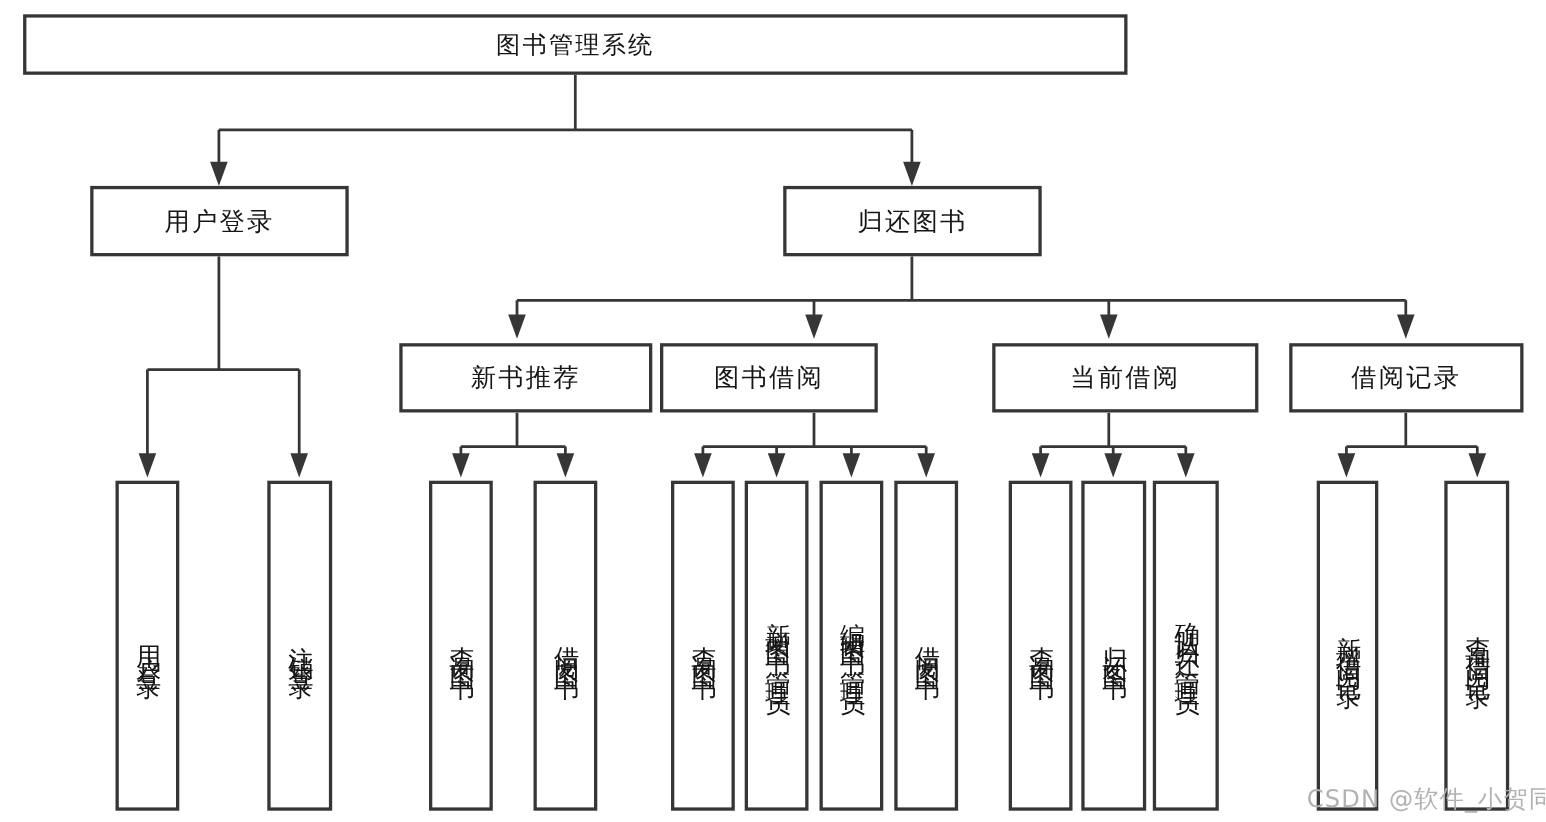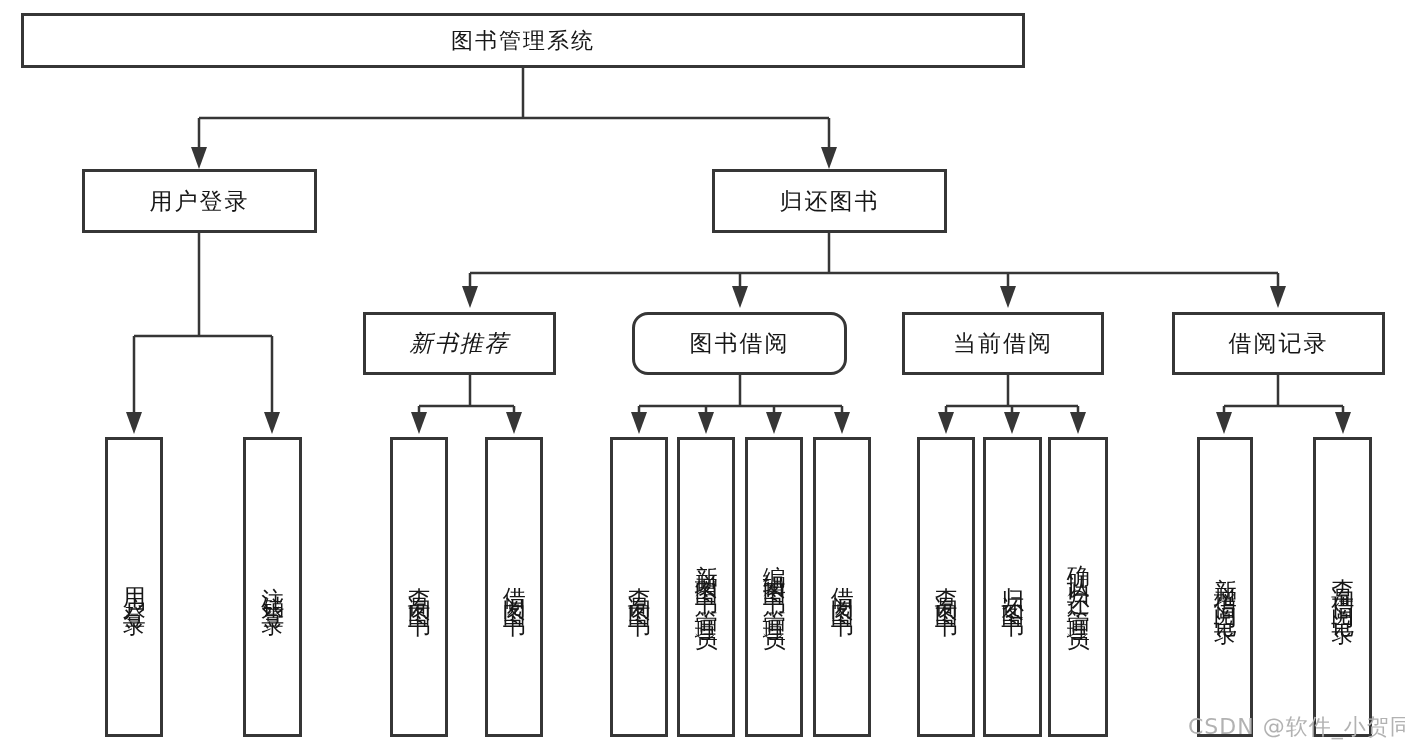--- a/index.html
+++ b/index.html
@@ -74,23 +74,23 @@
       <polygon points="1216,412 1232,412 1224,434"></polygon>
       <polygon points="1335,412 1351,412 1343,434"></polygon>
     </g>
   </svg>
 
   <div class="node lv1">图书管理系统</div>
 
   <div class="node lv2" style="left:82px;">用户登录</div>
   <div class="node lv2" style="left:712px;">归还图书</div>
 
-  <div class="node lv3" style="left:363px;width:193px;font-style:italic;">新书推荐</div>
-  <div class="node lv3" style="left:632px;width:215px;border-radius:16px;">图书借阅</div>
-  <div class="node lv3" style="left:902px;width:202px;">当前借阅</div>
+  <div class="node lv3" style="left:363px;width:230px;">新书推荐</div>
+  <div class="node lv3" style="left:600px;width:198px;">图书借阅</div>
+  <div class="node lv3" style="left:902px;width:242px;">当前借阅</div>
   <div class="node lv3" style="left:1172px;width:213px;">借阅记录</div>
 
   <div class="node leaf" style="left:105px;width:58px;">
     <span>用户登录</span>
     </div>
   <div class="node leaf" style="left:243px;width:59px;">
     <span>注销登录</span>
     </div>
   <div class="node leaf" style="left:390px;width:58px;">
     <span>查询图书</span>

